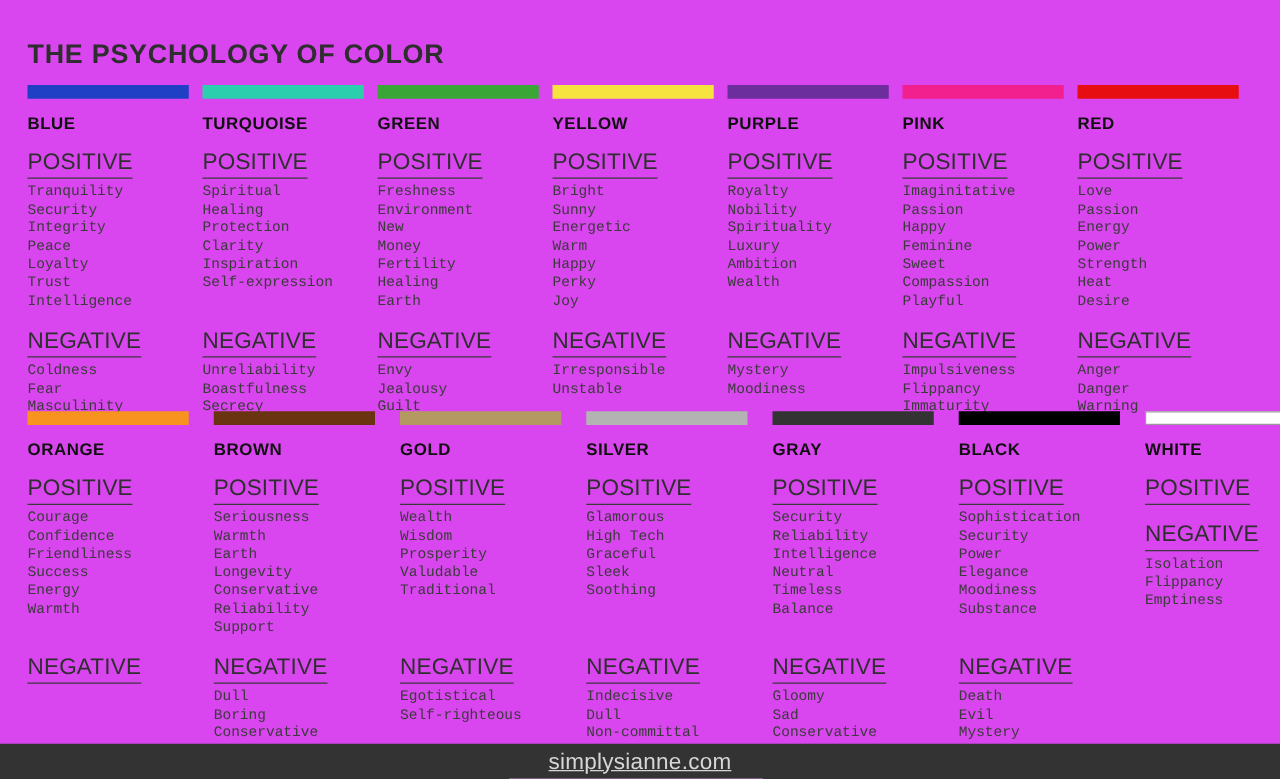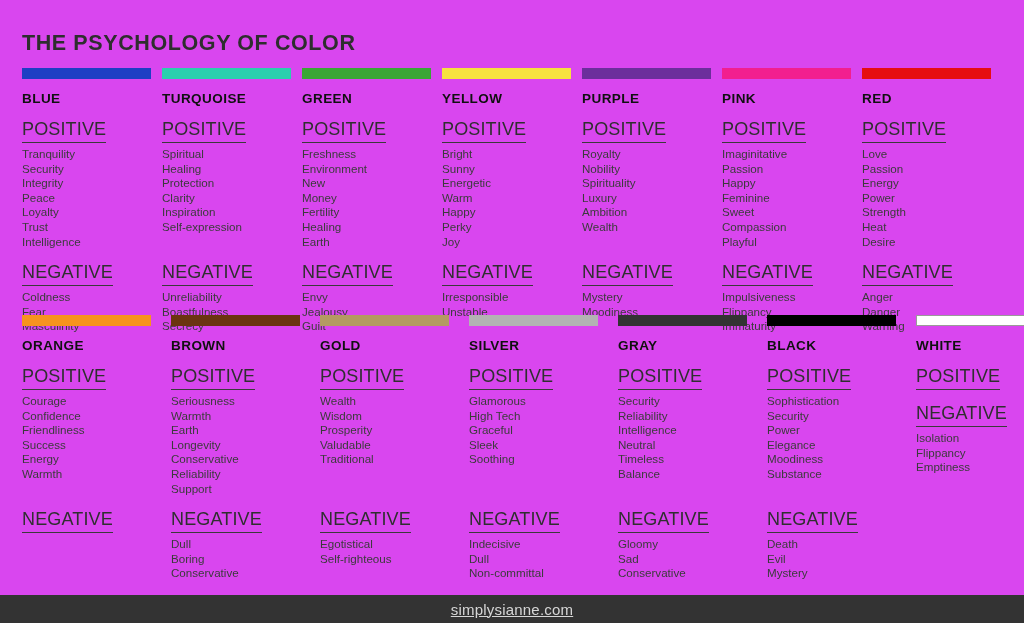--- a/index.html
+++ b/index.html
@@ -34,21 +34,21 @@
     white-space: nowrap;
   }
   .grid-row {
     position: absolute;
     left: 22px;
     width: 980px;
     display: flex;
     justify-content: flex-start;
   }
   #row-1 { top: 68px; justify-content: center; }
-  #row-2 { top: 315px; gap: 20px; }
+  #row-2 { top: 329px; gap: 20px; }
 
   .color-card {
     width: 140px;
     margin-right: 0px;
     box-sizing: border-box;
   }
   .color-card + .color-card { margin-left: 0; }
 
   .swatch {
     height: 11px;
@@ -76,41 +76,42 @@
     padding-bottom: 2px;
     display: inline-block;
     min-width: 74px;
     border-bottom: 1.4px solid #3a3a3a;
     white-space: nowrap;
   }
   .word-list {
     list-style: none;
     margin: 4px 0 0 0;
     padding: 0;
+    font-family: Liberation Mono, monospace;
   }
   .word-list li {
     font-size: 11.6px;
     line-height: 14.6px;
     color: #3b3b3b;
     white-space: nowrap;
   }
   #footer-bar {
     position: absolute;
     left: 0;
     bottom: 0;
     width: 1024px;
     height: 28px;
     background: #333333;
     display: flex;
     align-items: center;
     justify-content: center;
   }
   #footer-link {
     color: #d6d6d6;
-    font-size: 15px;
+    font-size: 18px;
     text-decoration: underline;
     letter-spacing: 0.2px;
   }
 </style>
 </head>
 <body>
 
 <div id="sheet">
 
   <div id="page-title">THE PSYCHOLOGY OF COLOR</div>

